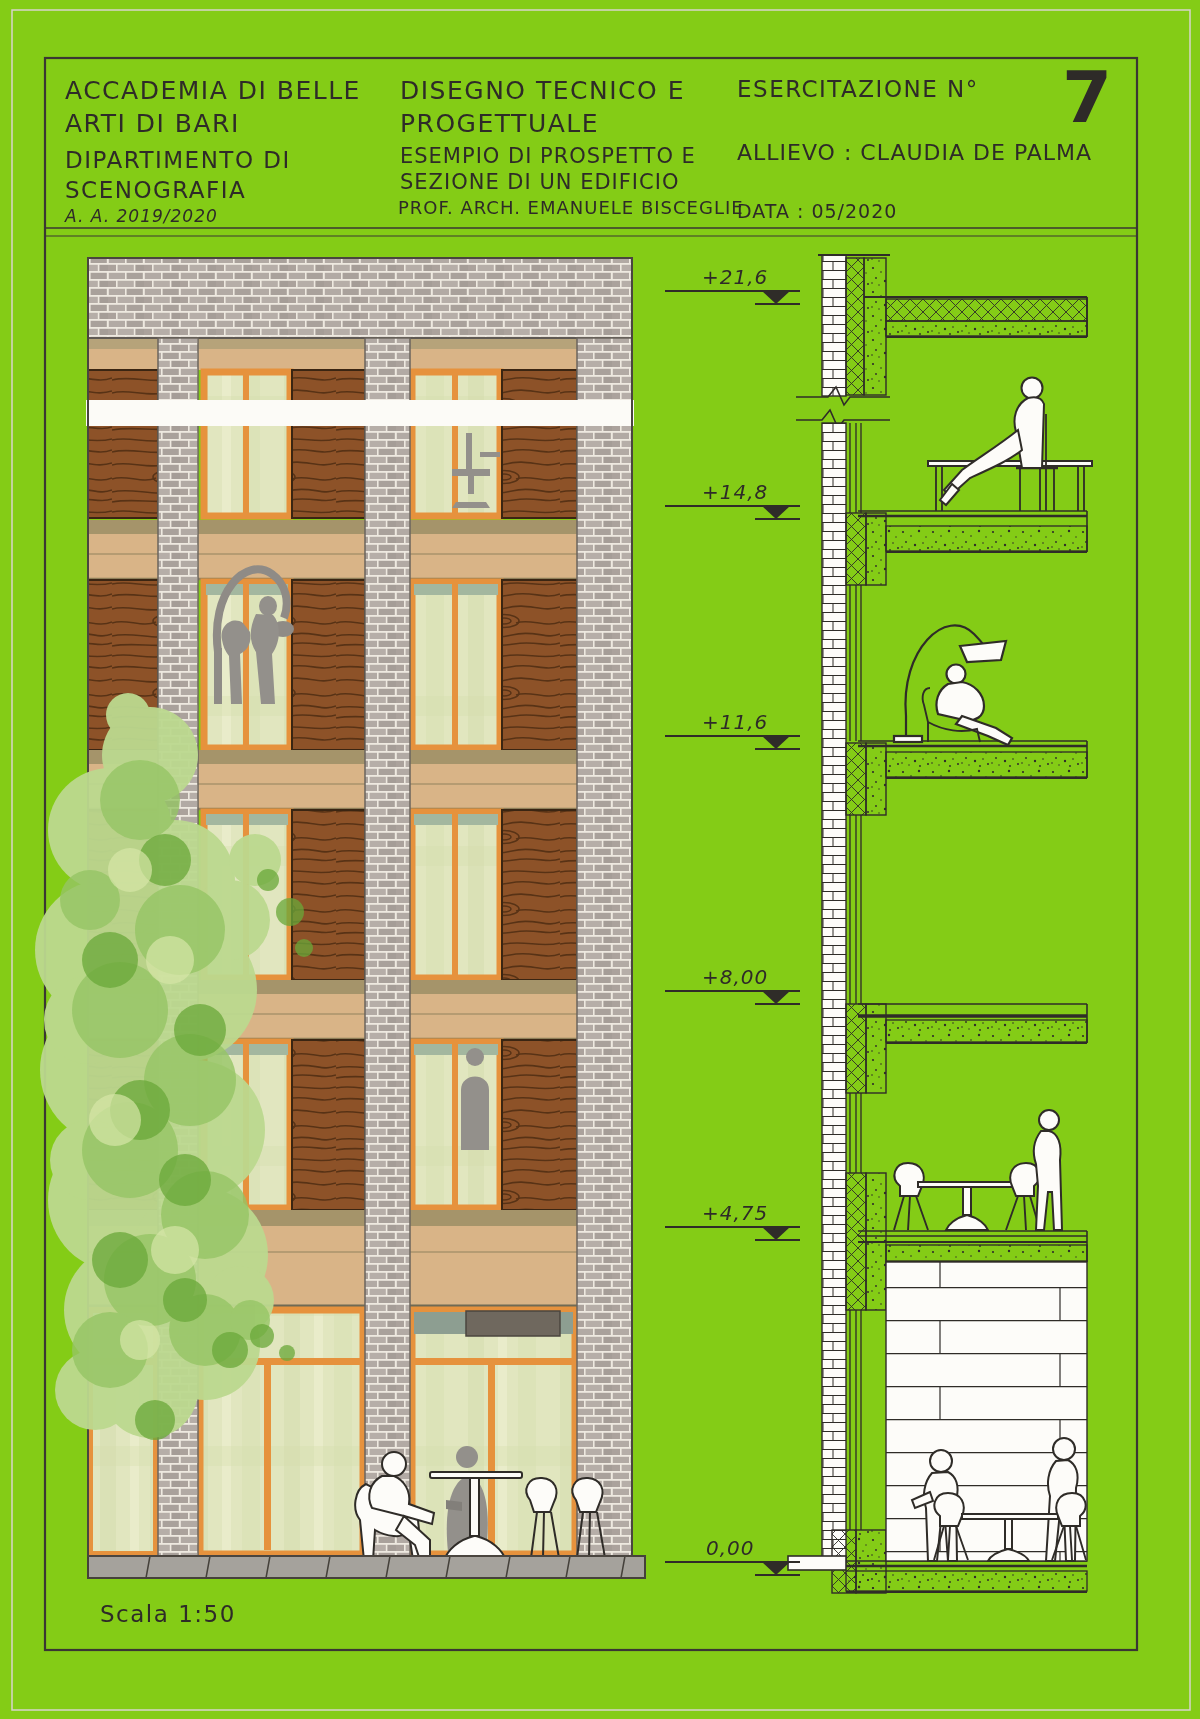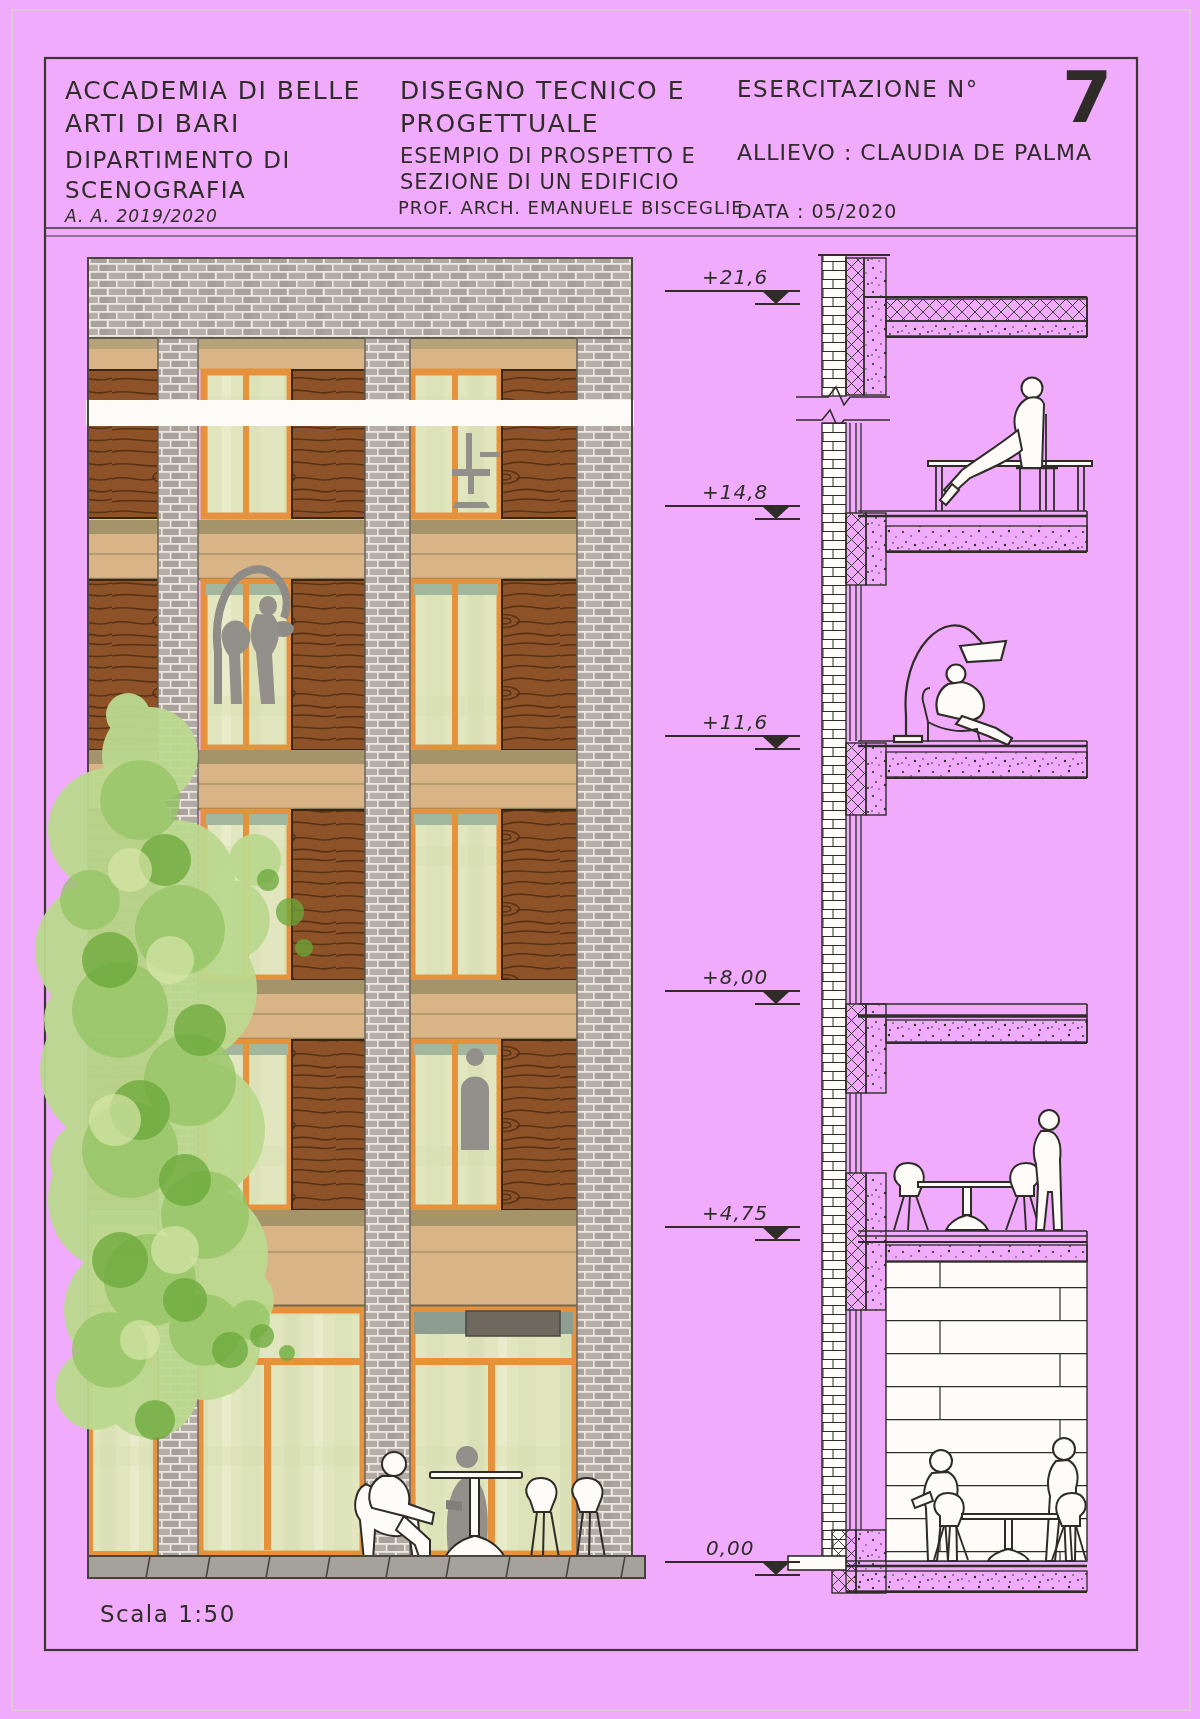--- a/index.html
+++ b/index.html
@@ -1,16 +1,16 @@
 <!DOCTYPE html>
 <html><head>
 <meta charset="utf-8">
 <style>
   html,body{margin:0;padding:0;background:#f2f0ec;}
-  #sheet{position:relative;width:1200px;height:1719px;background:#f0abfc;overflow:hidden;}
+  #sheet{position:relative;width:1200px;height:1719px;background:#84cc16;overflow:hidden;}
   svg{position:absolute;left:0;top:0;}
   text{font-family:"DejaVu Sans",sans-serif;fill:#2e2b28;}
   .hand{letter-spacing:1.5px;}
   .hand-sm{letter-spacing:1px;}
   .marker-txt{font-size:20px;font-style:italic;letter-spacing:1px;}
 </style>
 </head>
 <body>
 
 <div id="sheet">

